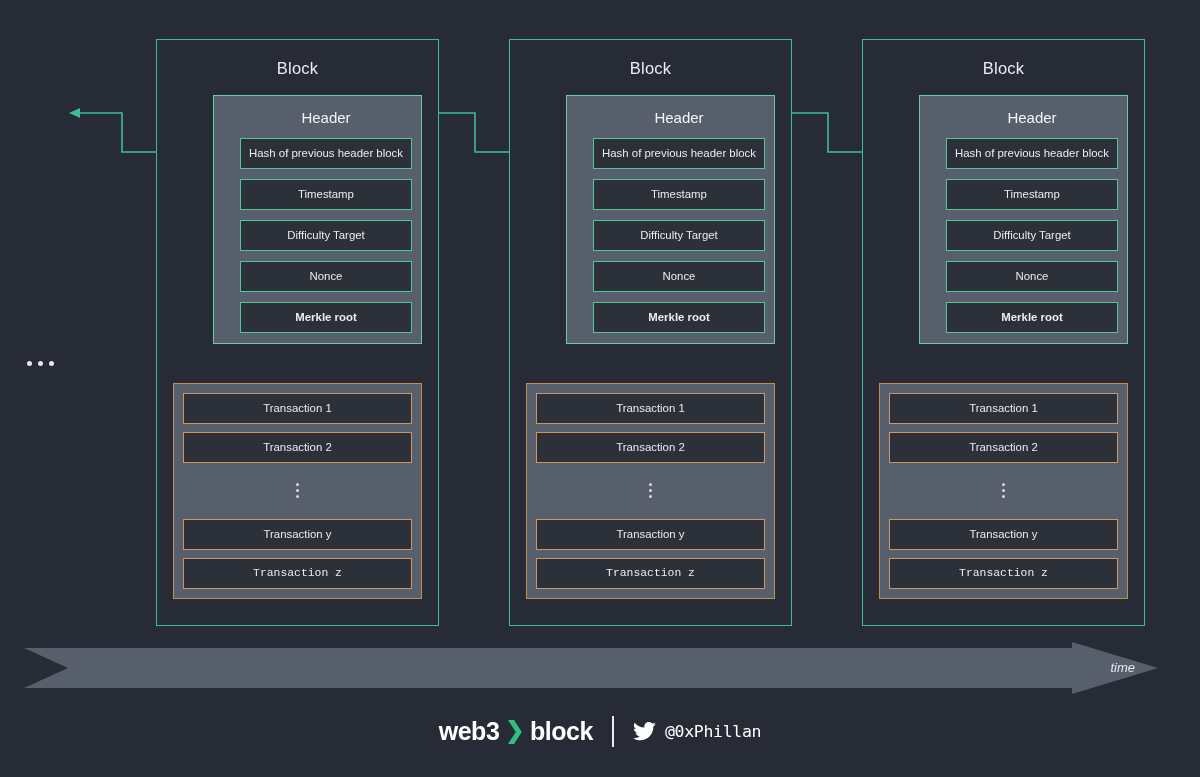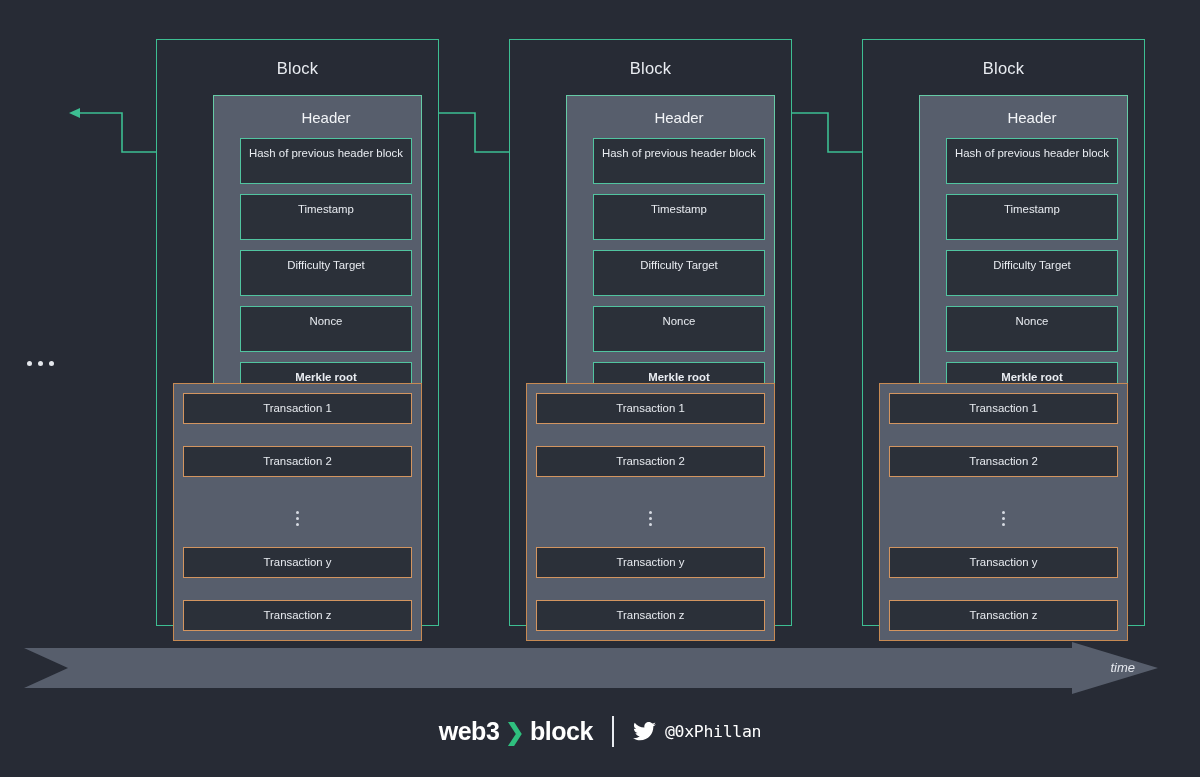--- a/index.html
+++ b/index.html
@@ -59,21 +59,21 @@
     font-size: 15px;
     padding: 13px 0 12px;
   }
 
   .field {
     background: #2B3039;
     border: 1.3px solid #51C4A0;
     color: #E9ECF1;
     font-size: 11.4px;
     text-align: center;
-    height: 46px;
+    height: 31px;
     line-height: 28px;
     margin-bottom: 10px;
     white-space: nowrap;
     overflow: hidden;
   }
   .field:last-child { margin-bottom: 0; font-weight: bold; }
 
   
   .tx-panel {
     position: absolute;
@@ -85,25 +85,25 @@
     padding: 9px;
   }
   .tx {
     background: #2B3039;
     border: 1.4px solid #D39560;
     color: #E9ECF1;
     font-size: 11.4px;
     text-align: center;
     height: 31px;
     line-height: 28px;
-    margin-bottom: 22px;
+    margin-bottom: 8px;
     white-space: nowrap;
     overflow: hidden;
   }
-  .tx:last-child { margin-bottom: 0; }
+  .tx:last-child { margin-bottom: 0; font-family: Liberation Mono, monospace; }
 
   .tx-ellipsis {
     height: 38px;
     display: flex;
     flex-direction: column;
     align-items: center;
     justify-content: center;
     gap: 3px;
     margin-bottom: 10px;
   }
@@ -144,21 +144,21 @@
   .footer {
     position: absolute;
     left: 0; right: 0; top: 716px;
     display: flex;
     align-items: center;
     justify-content: center;
     gap: 19px;
   }
   .logo {
     display: flex;
-    align-items: flex-end;
+    align-items: flex-start;
     gap: 6px;
     font-size: 25px;
     font-weight: bold;
     color: #FFFFFF;
     letter-spacing: -.5px;
   }
   .logo-chevron { color: #2FBF7E; font-size: 23px; font-weight: bold; }
   .divider { width: 2px; height: 31px; background: #E8EBF0; }
   .handle-group { display: flex; align-items: flex-end; gap: 9px; }
   .handle-text {

